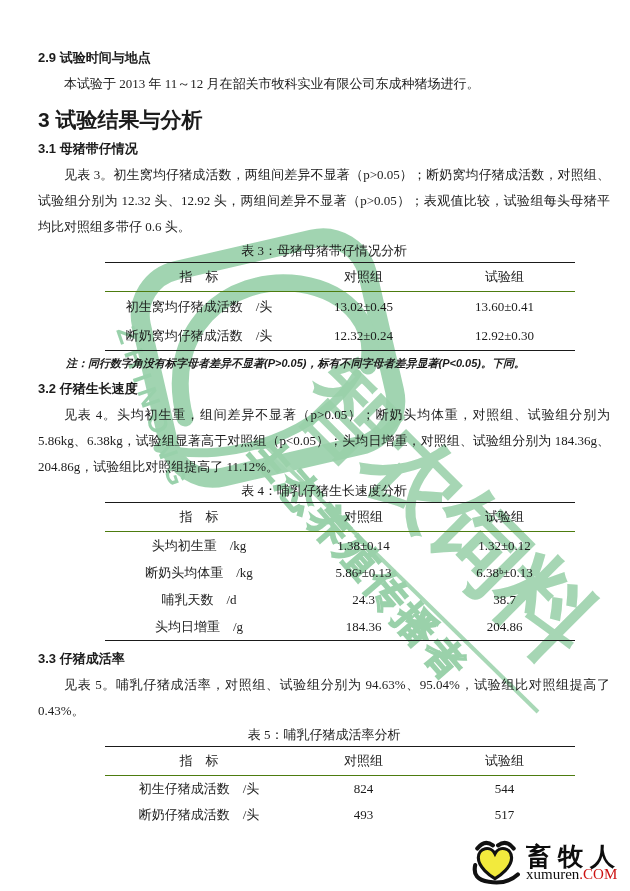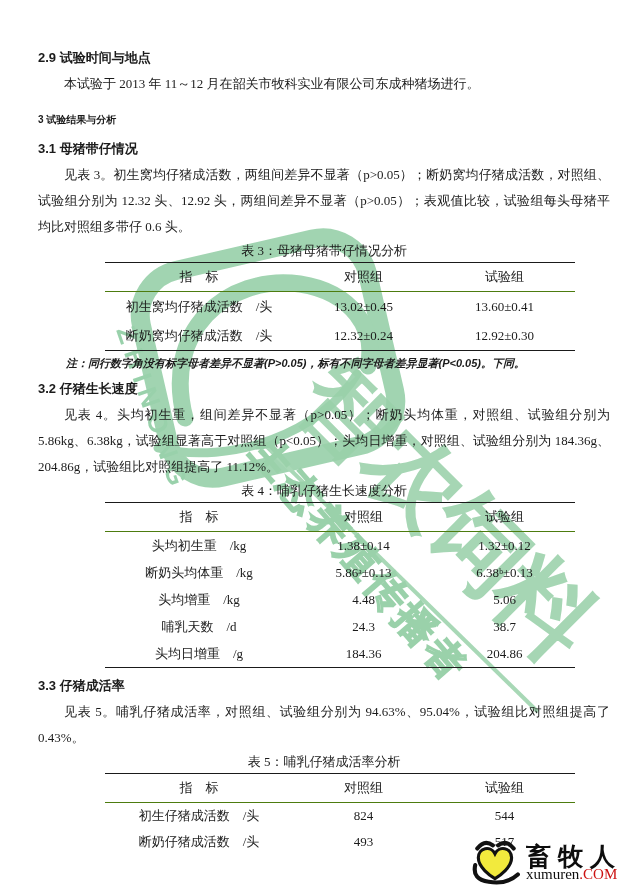--- a/index.html
+++ b/index.html
@@ -6,21 +6,21 @@
   .page{position:relative;width:630px;height:891px;background:#ffffff;margin:0 auto;
         overflow:hidden;color:#1b1b1b;
         font-family:"Liberation Serif","DejaVu Serif",serif;}
   
   .wm{position:absolute;left:0;top:0;z-index:1;pointer-events:none;}
   
   .content{position:relative;z-index:2;padding:45px 20px 0 38px;}
   .h-small{font-family:"Liberation Sans","DejaVu Sans",sans-serif;font-weight:bold;
            font-size:13px;line-height:18px;margin:0;}
   .h-big{font-family:"Liberation Sans","DejaVu Sans",sans-serif;font-weight:bold;
-         font-size:10px;line-height:21px;margin:12px 0 0 0;}
+         font-size:21px;line-height:21px;margin:12px 0 0 0;}
   .mt10{margin-top:10px;} .mt9{margin-top:9px;}
   .para{font-size:13px;line-height:26px;text-align:justify;text-indent:2em;
         margin:4px 0 0 0;}
   .caption{font-size:13px;text-align:center;margin:2px 0 0 0;line-height:18px;}
   table{border-collapse:collapse;width:470px;margin:2px 0 0 67px;
         border-top:1.5px solid #1a1a1a;border-bottom:1.5px solid #1a1a1a;}
   table.no-bottom{border-bottom:none;}
   thead tr{border-bottom:1px solid #4d7c0f;}
   th,td{font-size:13px;font-weight:normal;text-align:center;padding:0;height:27px;}
   table.t3 td{height:29px;} table.t5 td{height:26px;}
@@ -116,25 +116,20 @@
             <td>头均初生重　/kg</td>
             <td>1.38±0.14</td>
             <td>1.32±0.12</td>
           </tr>
           <tr>
             <td>断奶头均体重　/kg</td>
             <td>5.86ᵃ±0.13</td>
             <td>6.38ᵇ±0.13</td>
           </tr>
           <tr>
-            <td>头均增重　/kg</td>
-            <td>4.48</td>
-            <td>5.06</td>
-          </tr>
-          <tr>
             <td>哺乳天数　/d</td>
             <td>24.3</td>
             <td>38.7</td>
           </tr>
           <tr>
             <td>头均日增重　/g</td>
             <td>184.36</td>
             <td>204.86</td>
           </tr>
         </tbody>

